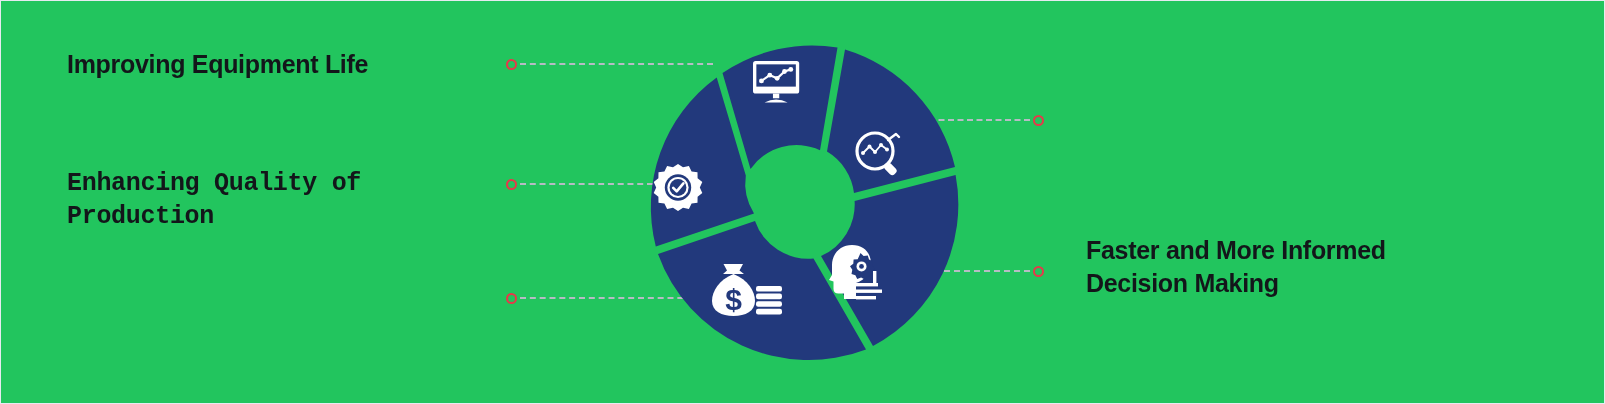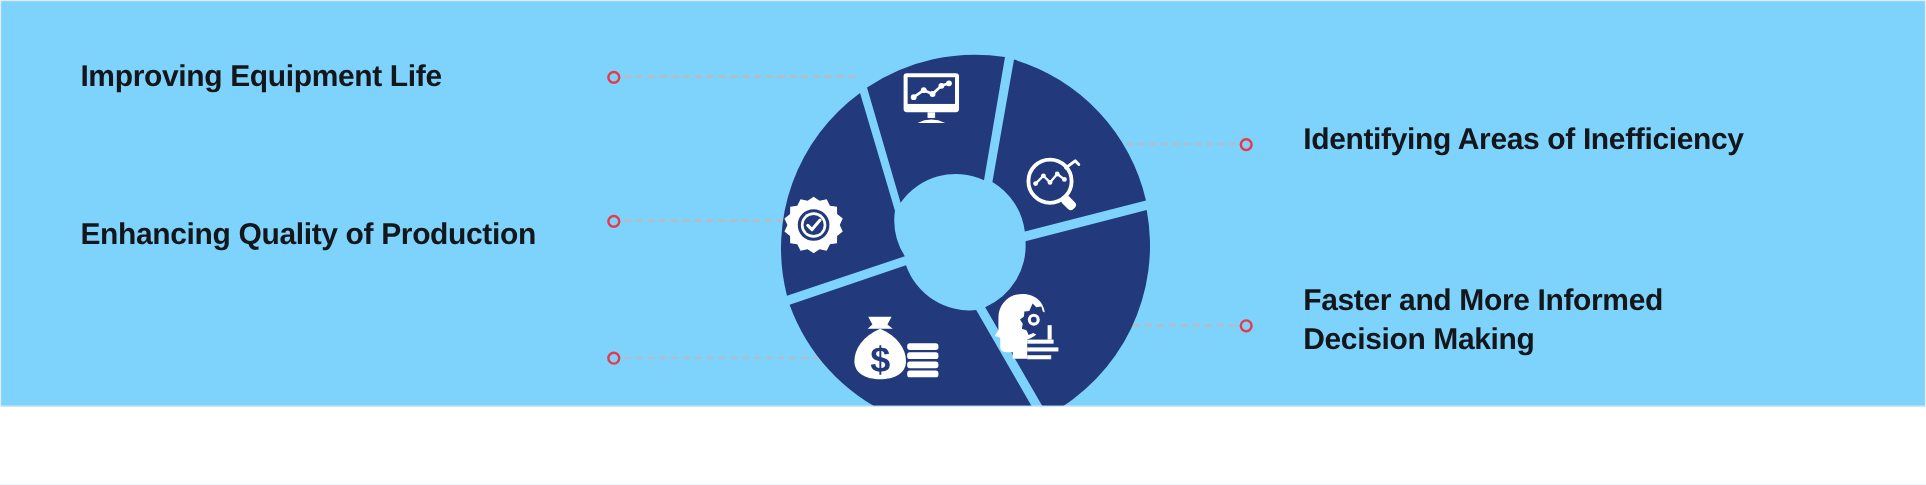--- a/index.html
+++ b/index.html
@@ -7,22 +7,22 @@
     margin: 0;
     padding: 0;
     background: #ffffff;
   }
   body {
     font-family: "Liberation Sans", sans-serif;
   }
   .canvas {
     position: relative;
     width: 1605px;
-    height: 339px;
-    background: #7dd3fc;
+    height: 404px;
+    background: #22c55e;
     border: 1px solid #e6ebf1;
     box-sizing: border-box;
     overflow: hidden;
   }
 
   
   .label {
     position: absolute;
     font-family: "Liberation Sans", sans-serif;
     font-weight: bold;
@@ -72,24 +72,23 @@
   .seg { fill: #22397c; }
   .icon-layer { fill: #ffffff; }
 </style>
 </head>
 <body>
 
 <div class="canvas">
 
   <div class="label left" style="left:66px; top:47px; width:420px;">Improving Equipment Life</div>
 
-  <div class="label left" style="left:66px; top:178px; width:440px;">Enhancing Quality of Production</div>
-
-
-  <div class="label right" style="left:1085px; top:99px; width:470px;">Identifying Areas of Inefficiency</div>
+  <div class="label left" style="left:66px; top:166px; width:440px;font-family:Liberation Mono, monospace;">Enhancing Quality of Production</div>
+
+
 
   <div class="label right" style="left:1085px; top:233px; width:400px;">Faster and More Informed
 Decision Making</div>
 
   <div class="connector to-right" style="left:505px; top:56px; width:210px;">
     <span class="dot"></span>
     <span class="dash"></span>
   </div>
 
   <div class="connector to-right" style="left:505px; top:176px; width:150px;">

